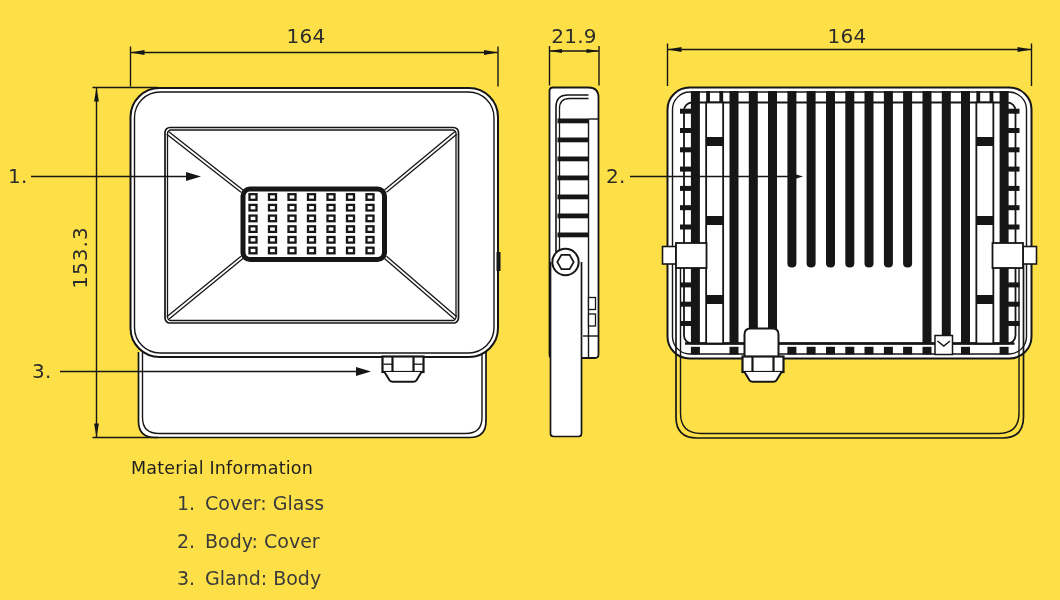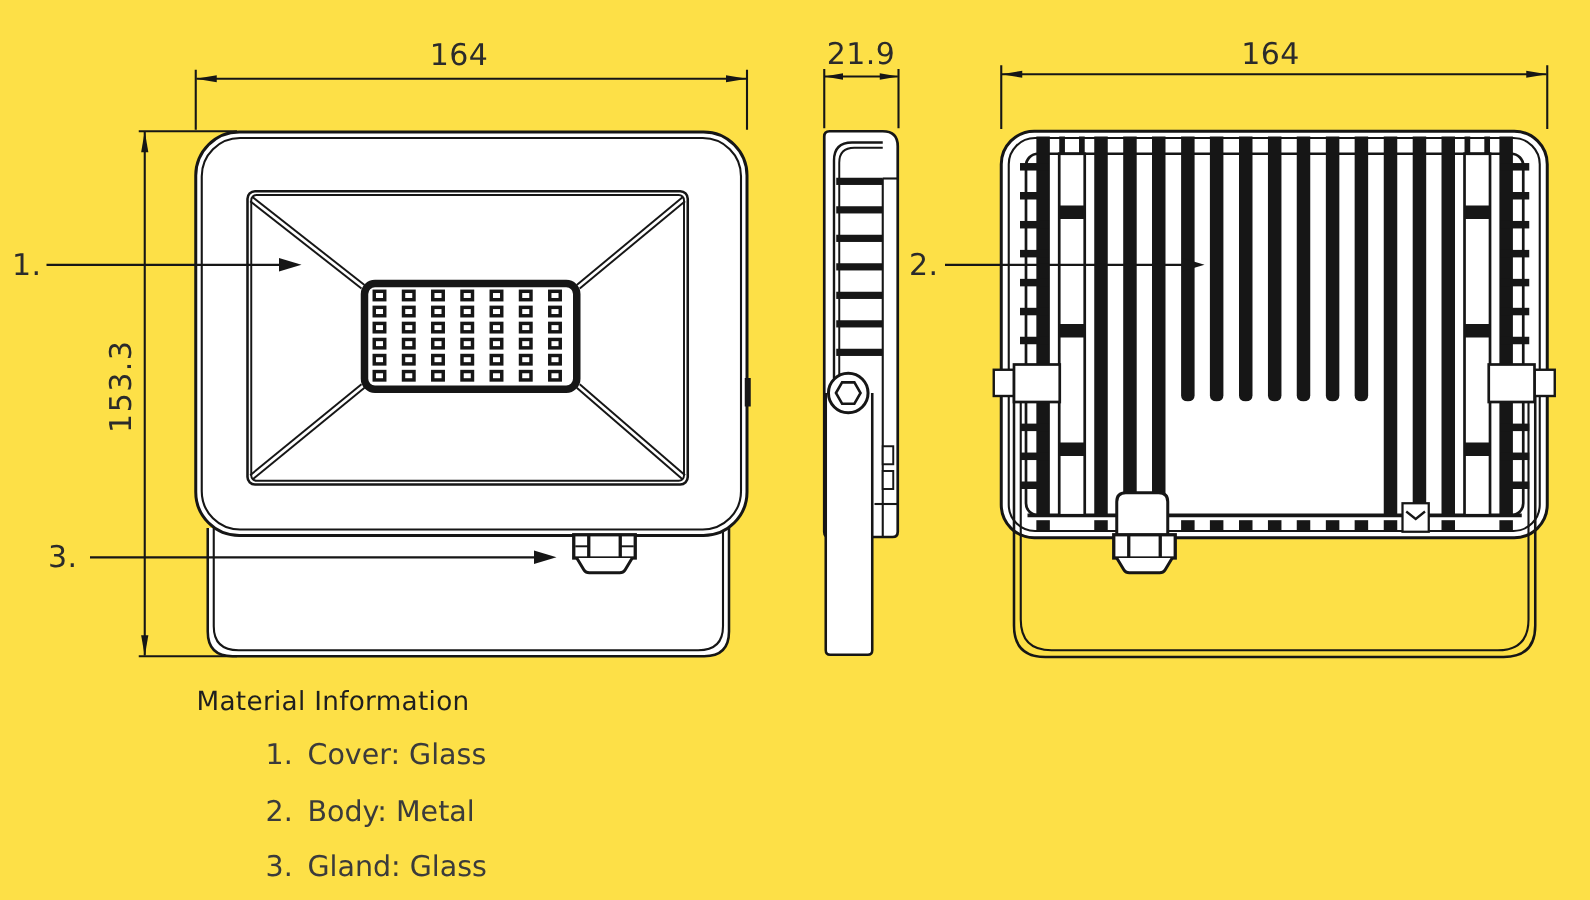--- a/index.html
+++ b/index.html
@@ -301,19 +301,19 @@
     </g>
   </g>
 </svg>
 
 <div class="material-block">
   <div class="material-title">Material Information</div>
   <div class="material-item mi-0">
     <span class="num">1.</span><span>Cover: Glass</span>
   </div>
   <div class="material-item mi-1">
-    <span class="num">2.</span><span>Body: Metal</span>
+    <span class="num">2.</span><span>Body: Cover</span>
   </div>
   <div class="material-item mi-2">
-    <span class="num">3.</span><span>Gland: Glass</span>
+    <span class="num">3.</span><span>Gland: Body</span>
   </div>
 </div>
 </div>
 
 </body></html>

